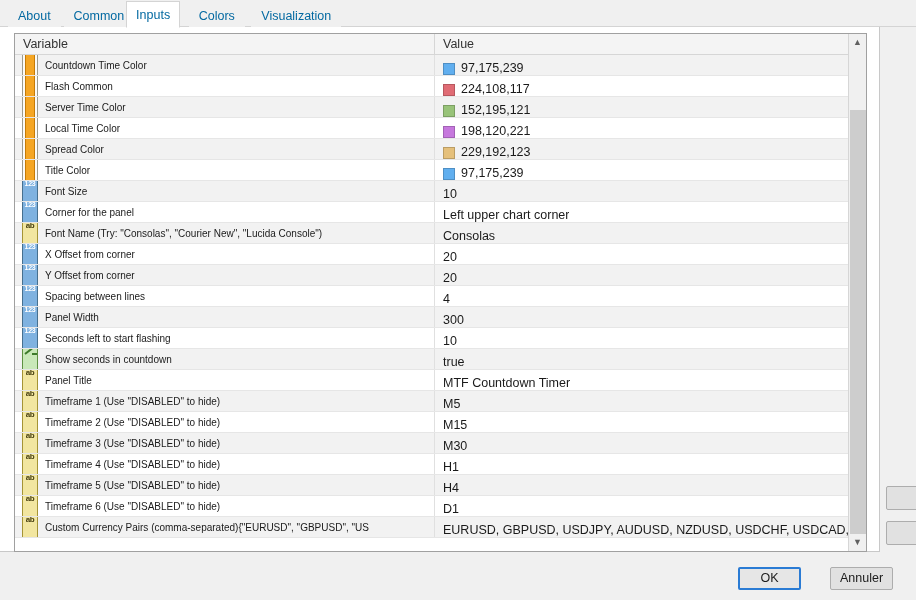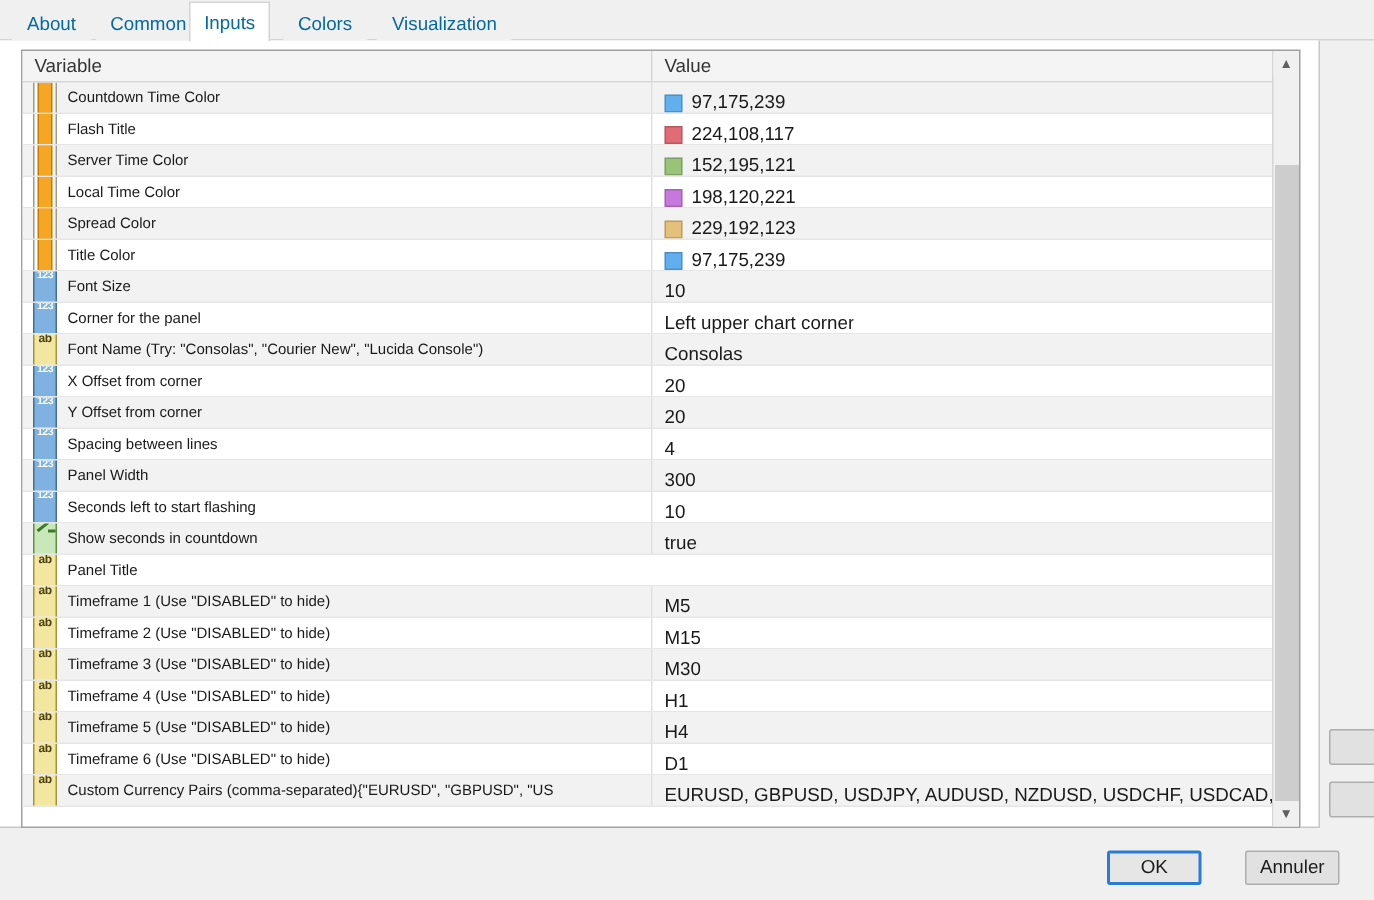--- a/index.html
+++ b/index.html
@@ -304,21 +304,21 @@
               <span class="varlabel">Countdown Time Color</span>
             </div>
             <div class="cell-val">
               <span class="swatch" style="background: rgb(97, 175, 239);"></span>
               <span class="vallabel">97,175,239</span>
             </div>
           </div>
           <div class="row">
             <div class="cell-var">
               <div class="ticon color"></div>
-              <span class="varlabel">Flash Title</span>
+              <span class="varlabel">Flash Common</span>
             </div>
             <div class="cell-val">
               <span class="swatch" style="background: rgb(224, 108, 117);"></span>
               <span class="vallabel">224,108,117</span>
             </div>
           </div>
           <div class="row alt">
             <div class="cell-var">
               <div class="ticon color"></div>
               <span class="varlabel">Server Time Color</span>
@@ -436,20 +436,23 @@
               <span class="varlabel">Show seconds in countdown</span>
             </div>
             <div class="cell-val">
               <span class="vallabel">true</span>
             </div>
           </div>
           <div class="row">
             <div class="cell-var">
               <div class="ticon str">ab</div>
               <span class="varlabel">Panel Title</span>
+            </div>
+            <div class="cell-val">
+              <span class="vallabel">MTF Countdown Timer</span>
             </div>
           </div>
           <div class="row alt">
             <div class="cell-var">
               <div class="ticon str">ab</div>
               <span class="varlabel">Timeframe 1 (Use "DISABLED" to hide)</span>
             </div>
             <div class="cell-val">
               <span class="vallabel">M5</span>
             </div>

